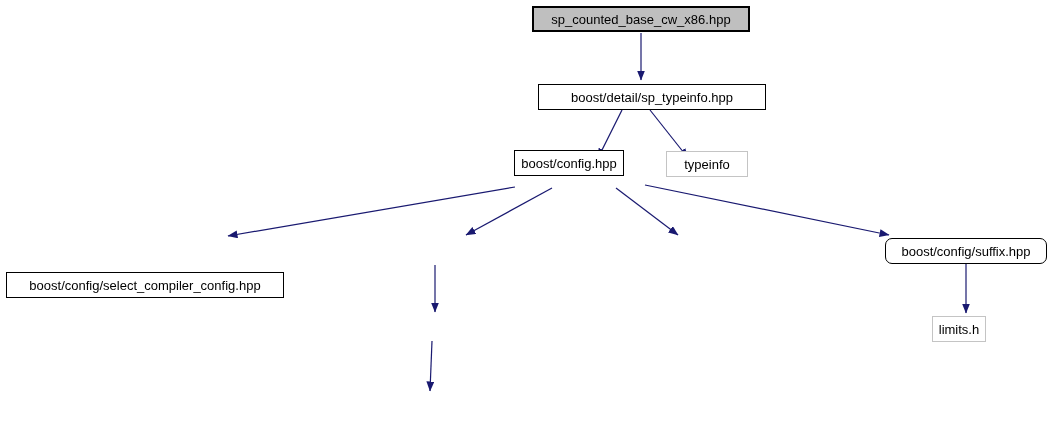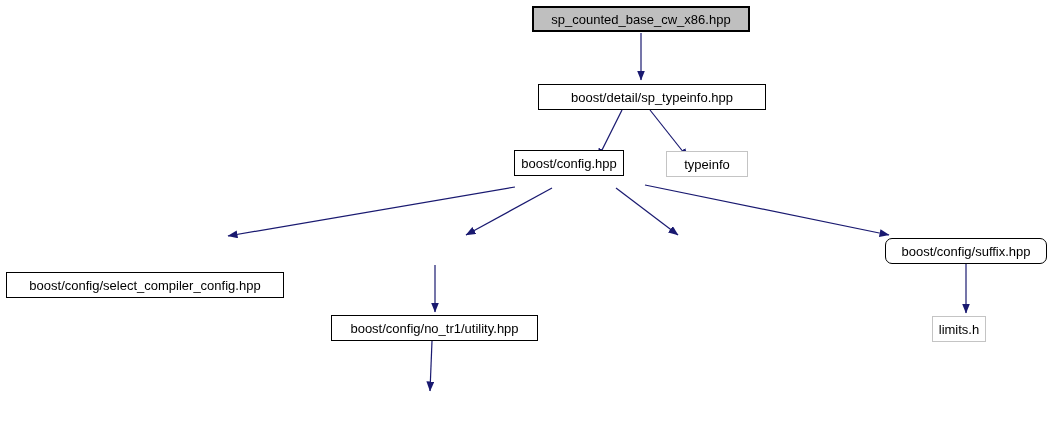--- a/index.html
+++ b/index.html
@@ -73,19 +73,18 @@
   <div class="node" style="left:514px; top:150px; width:110px;">boost/config.hpp</div>
 
   <div class="node node--external" style="left:666px; top:151px; width:82px;">typeinfo</div>
 
   <div class="node" style="left:6px;   top:238px; width:278px;margin-top:34px;">boost/config/select_compiler_config.hpp</div>
 
 
 
   <div class="node" style="left:885px; top:238px; width:162px;border-radius:7px;">boost/config/suffix.hpp</div>
 
-  <div class="node" style="left:331px; top:315px; width:207px;">boost/config/no_tr1/utility.hpp</div>
 
   <div class="node node--external" style="left:406px; top:394px; width:60px;margin-top:43px;">utility</div>
 
   <div class="node node--external" style="left:932px; top:316px; width:54px;">limits.h</div>
 
 </div>
 
 </body></html>

